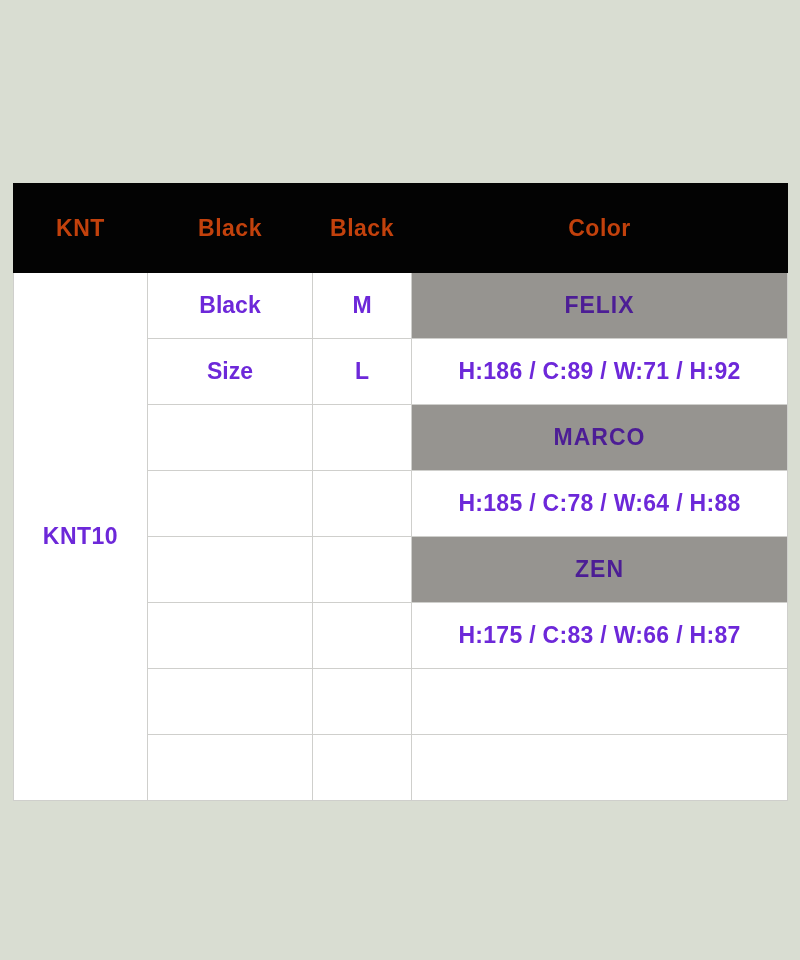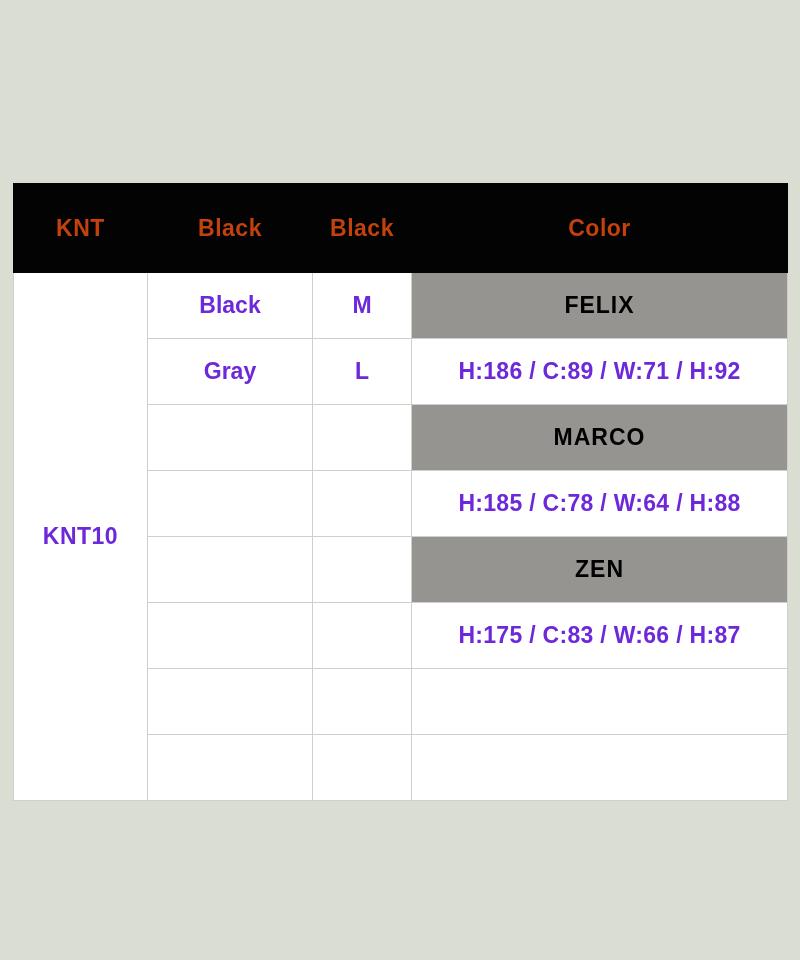--- a/index.html
+++ b/index.html
@@ -51,21 +51,21 @@
     padding: 0;
     overflow: hidden;
     white-space: nowrap;
   }
   .size-table td.product-code {
     font-weight: 700;
     letter-spacing: 0.5px;
   }
   .size-table td.model-name {
     background: #969490;
-    color: #000000;
+    color: #4c1d95;
     letter-spacing: 1px;
   }
   .size-table td.measurements {
     font-weight: 700;
     letter-spacing: 0.3px;
   }
 </style>
 </head>
 <body>
 
@@ -86,21 +86,21 @@
       </tr>
     </thead>
     <tbody>
       <tr>
         <td class="product-code" rowspan="8">KNT10</td>
         <td class="color-cell">Black</td>
         <td class="size-cell">M</td>
         <td class="model-name">FELIX</td>
       </tr>
       <tr>
-        <td class="color-cell">Gray</td>
+        <td class="color-cell">Size</td>
         <td class="size-cell">L</td>
         <td class="measurements">H:186 / C:89 / W:71 / H:92</td>
       </tr>
       <tr>
         <td class="color-cell"></td>
         <td class="size-cell"></td>
         <td class="model-name">MARCO</td>
       </tr>
       <tr>
         <td class="color-cell"></td>

